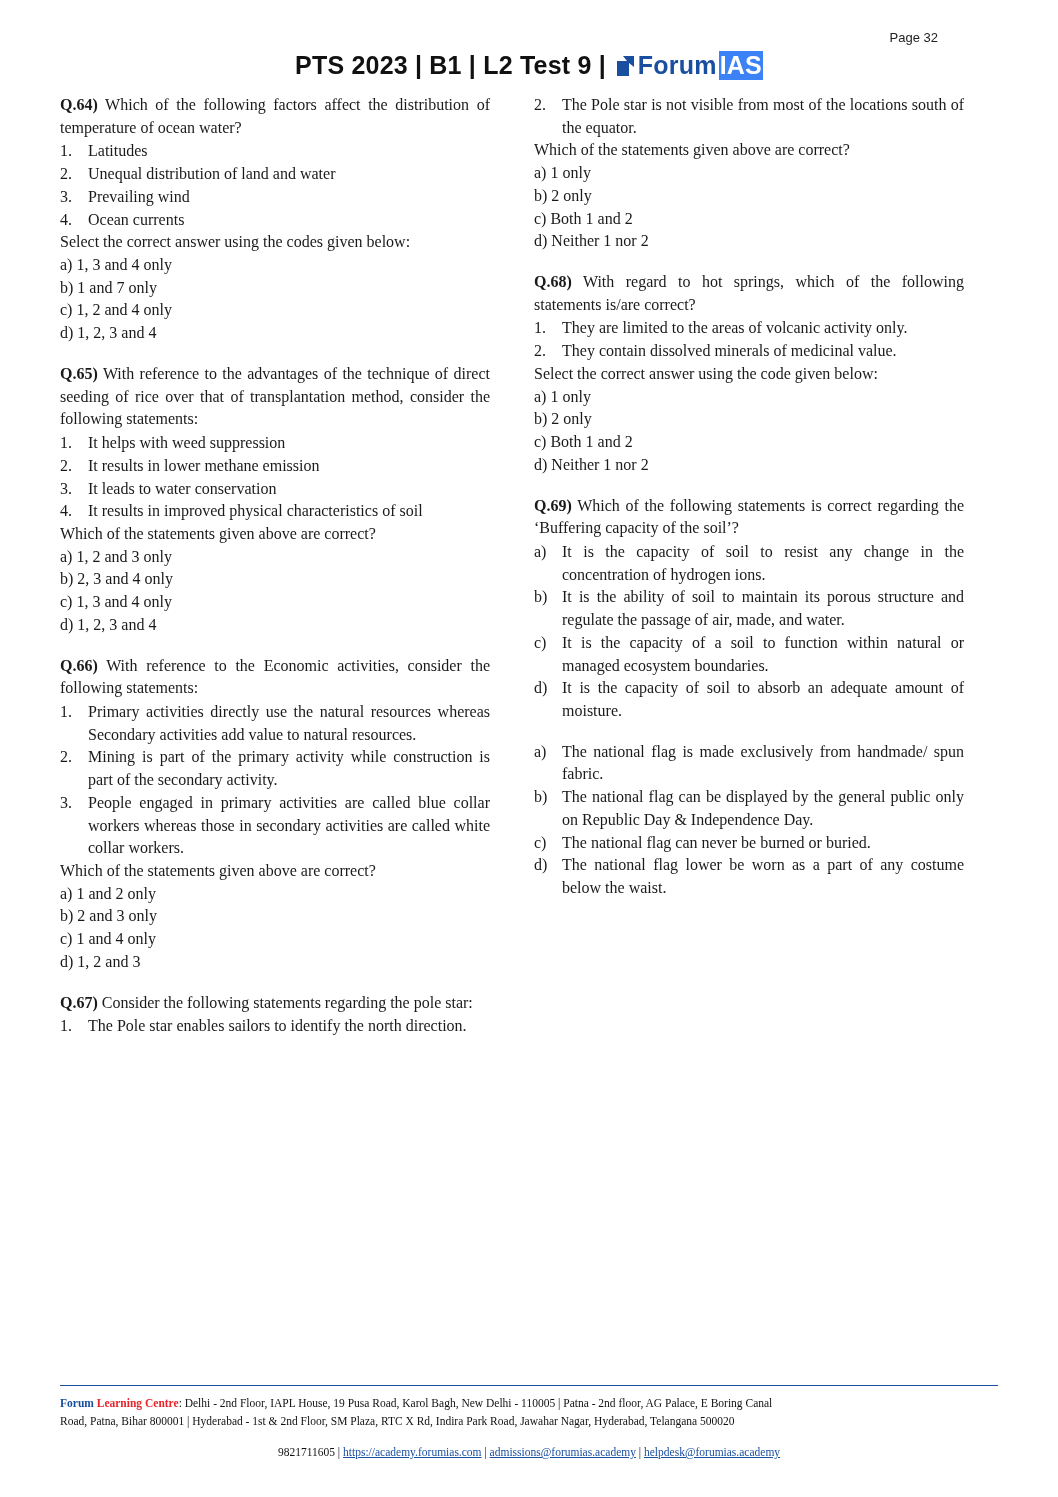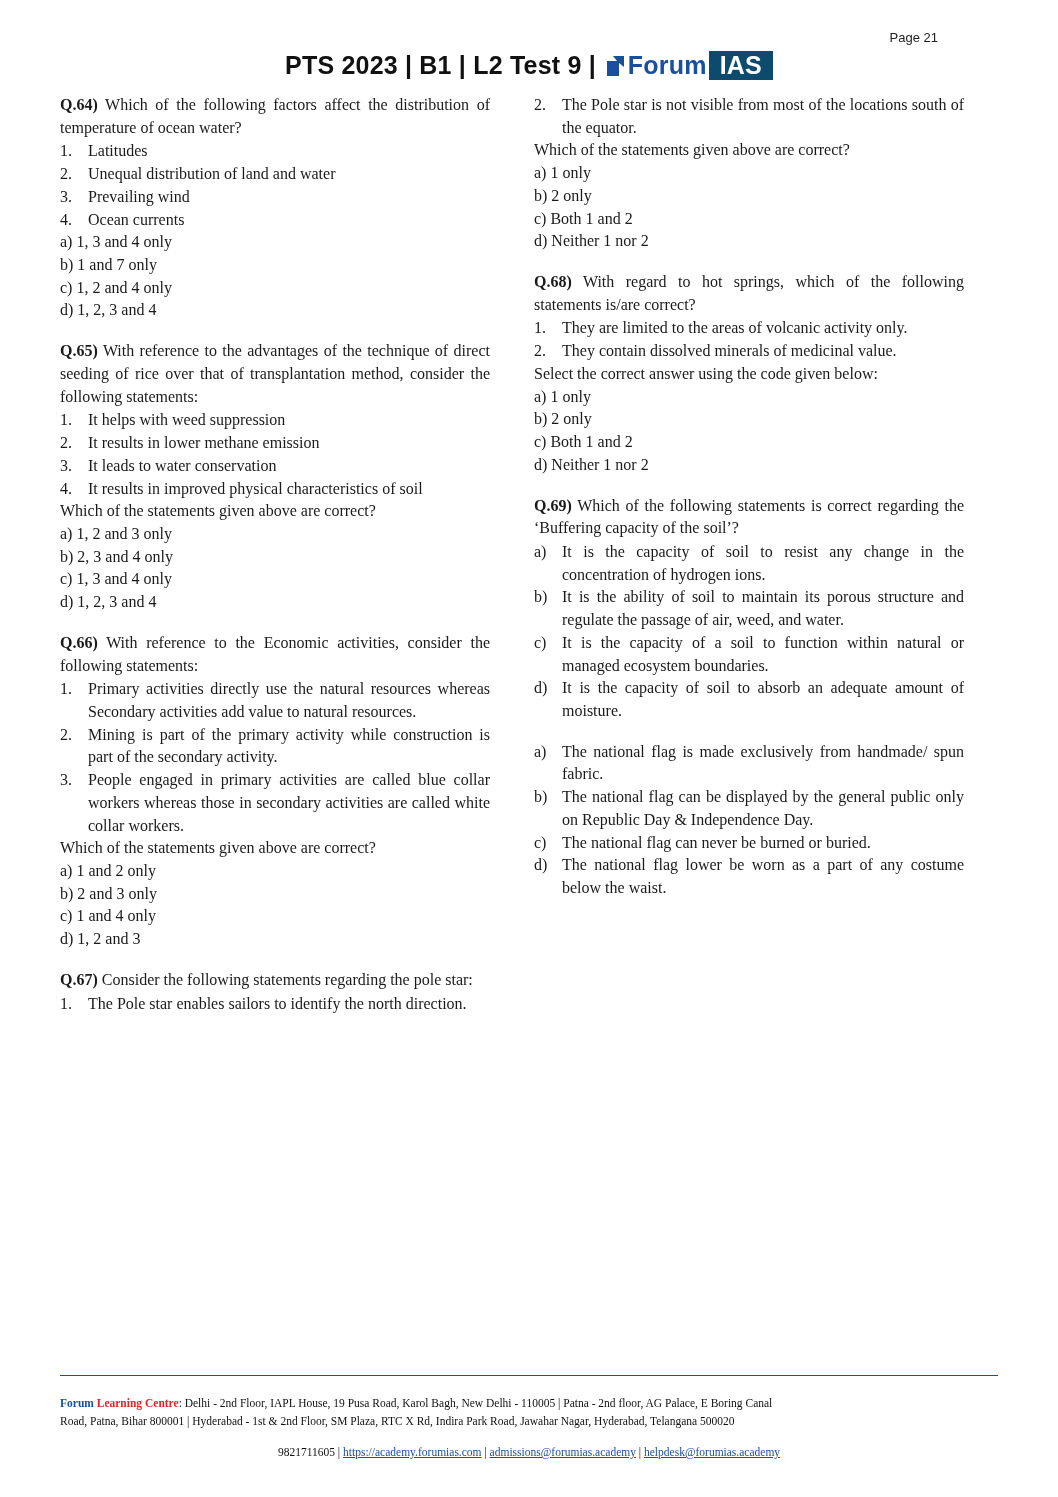--- a/index.html
+++ b/index.html
@@ -51,23 +51,23 @@
   }
   .logo-arrow {
     display: inline-block;
     width: 22px;
     height: 24px;
     position: relative;
   }
   .logo-arrow svg { display: block; }
   .logo-forum { color: #1a4fa0; }
   .logo-ias {
-    background: #0c4a6e;
+    background: #3b82f6;
     color: #ffffff;
-    padding: 0 11px;
+    padding: 0 1px;
     display: inline-block;
     line-height: 1.15;
   }
   .columns {
     display: flex;
     gap: 44px;
     margin-top: 14px;
   }
   .col {
     width: 430px;
@@ -106,41 +106,41 @@
     gap: 8px;
   }
   .opts-hang li .marker { flex: 0 0 auto; min-width: 20px; }
   .opts-hang li .content { flex: 1 1 auto; text-align: justify; }
   .footer {
     position: absolute;
     left: 60px;
     right: 60px;
     bottom: 36px;
     border-top: 1.5px solid #1a4fa0;
-    padding-top: 19px;
+    padding-top: 9px;
     font-size: 11.5px;
     line-height: 1.5;
     color: #111;
     text-align: left;
   }
   .footer .f-forum { color: #1a4fa0; font-weight: bold; }
   .footer .f-lc { color: #e8232a; font-weight: bold; }
   .footer a {
     color: #1a4fa0;
     text-decoration: underline;
   }
   .footer-line2 { }
   .footer-line3 { text-align: center; margin-top: 14px; }
 </style>
 </head>
 <body>
 
 <div class="page">
 
-  <div class="page-number">Page 21</div>
+  <div class="page-number">Page 32</div>
 
   <div class="header-title">
     <span>PTS 2023 | B1 | L2 Test 9 |</span>
     <span class="logo">
       <span class="logo-arrow">
         <svg width="22" height="24" viewBox="0 0 22 24">
           <path d="M3 22 L3 7 L13 7 L9 2 L20 2 L20 13 L15 9 L15 22 Z" fill="#1a4fa0"></path>
         </svg>
       </span>
       <span class="logo-forum">Forum</span>
@@ -163,20 +163,21 @@
             </li>
             <li>
               <span class="marker">3.</span>
               <span class="content">Prevailing wind</span>
             </li>
             <li>
               <span class="marker">4.</span>
               <span class="content">Ocean currents</span>
             </li>
           </ul>
+          <div class="justify">Select the correct answer using the codes given below:</div>
           <ul class="opts">
             <li><span>a)</span> <span>1, 3 and 4 only</span></li>
             <li><span>b)</span> <span>1 and 7 only</span></li>
             <li><span>c)</span> <span>1, 2 and 4 only</span></li>
             <li><span>d)</span> <span>1, 2, 3 and 4</span></li>
           </ul>
         </div>
         <div class="qblock">
           <div class="qhead justify"><span class="qnum">Q.65)</span> <span>With reference to the advantages of the technique of direct seeding of rice over that of transplantation method, consider the following statements:</span></div>
           <ul class="numlist">
@@ -277,21 +278,21 @@
         </div>
         <div class="qblock">
           <div class="qhead justify"><span class="qnum">Q.69)</span> <span>Which of the following statements is correct regarding the ‘Buffering capacity of the soil’?</span></div>
           <ul class="opts opts-hang">
             <li>
               <span class="marker">a)</span>
               <span class="content">It is the capacity of soil to resist any change in the concentration of hydrogen ions.</span>
             </li>
             <li>
               <span class="marker">b)</span>
-              <span class="content">It is the ability of soil to maintain its porous structure and regulate the passage of air, weed, and water.</span>
+              <span class="content">It is the ability of soil to maintain its porous structure and regulate the passage of air, made, and water.</span>
             </li>
             <li>
               <span class="marker">c)</span>
               <span class="content">It is the capacity of a soil to function within natural or managed ecosystem boundaries.</span>
             </li>
             <li>
               <span class="marker">d)</span>
               <span class="content">It is the capacity of soil to absorb an adequate amount of moisture.</span>
             </li>
           </ul>

